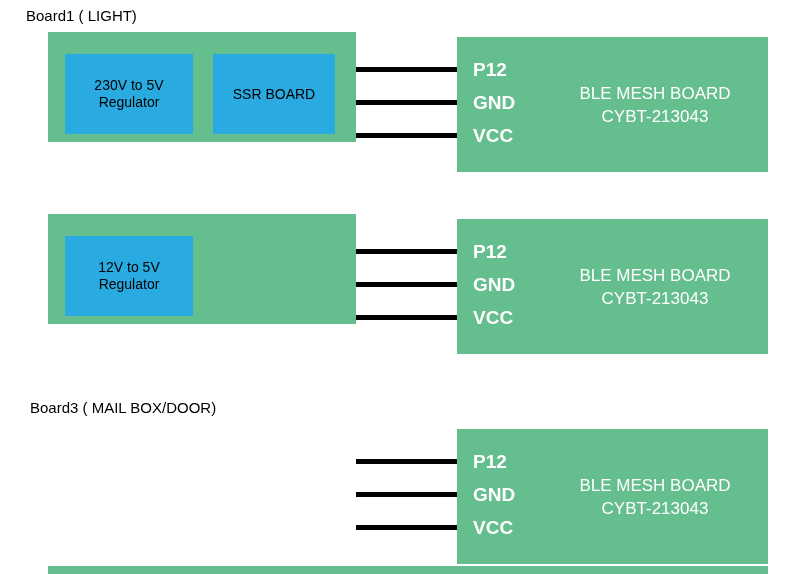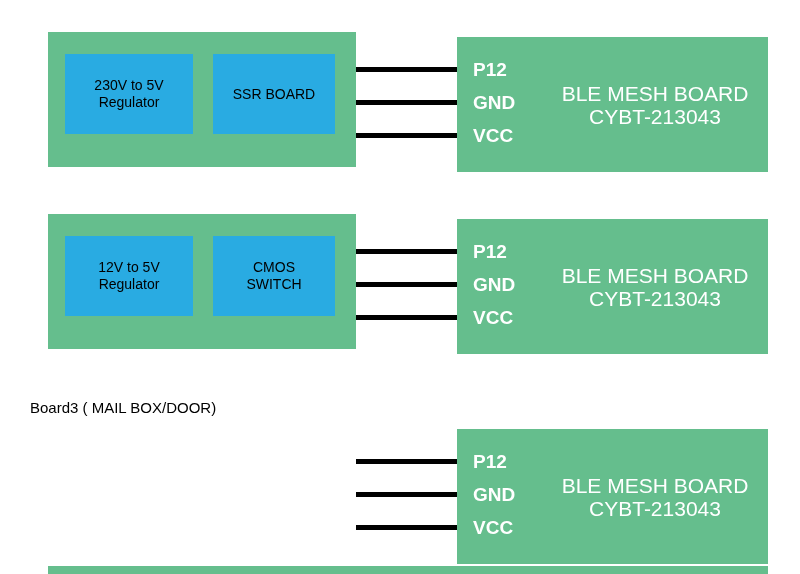--- a/index.html
+++ b/index.html
@@ -33,21 +33,21 @@
     top:7px;
     font-size:15px;
     color:var(--label-text);
     white-space:nowrap;
   }
   .left-board{
     position:absolute;
     left:48px;
     top:32px;
     width:308px;
-    height:135px;
+    height:110px;
     background:var(--board-green);
   }
   .module{
     position:absolute;
     top:22px;
     height:80px;
     background:var(--module-blue);
     color:#000000;
     font-size:14px;
     display:flex;
@@ -95,40 +95,41 @@
   .ble-name{
     position:absolute;
     left:85px;
     right:0;
     top:0;
     bottom:0;
     display:flex;
     flex-direction:column;
     align-items:center;
     justify-content:center;
-    font-size:21px;
+    font-size:17px;
     line-height:23px;
     color:var(--board-text);
     text-align:center;
   }
   .bottom-strip{
     position:absolute;
     left:48px;
     top:566px;
     width:720px;
     height:8px;
     background:var(--board-green);
   }
 </style>
 </head>
 <body>
 
 <div class="canvas">
 
   <div class="section" style="top:0;">
+    <div class="board-label">Board1 ( LIGHT)</div>
     <div class="left-board">
       <div class="module module-a">230V to 5V
 Regulator</div>
       <div class="module module-b">SSR BOARD</div>
     </div>
     <div class="wire wire-1"></div>
     <div class="wire wire-2"></div>
     <div class="wire wire-3"></div>
     <div class="ble-board">
       <div class="pins">
@@ -140,22 +141,20 @@
         <div>BLE MESH BOARD</div>
         <div>CYBT-213043</div>
       </div>
     </div>
   </div>
 
   <div class="section" style="top:182px;">
     <div class="left-board">
       <div class="module module-a">12V to 5V
 Regulator</div>
-      <div class="module module-b">CMOS
-SWITCH</div>
     </div>
     <div class="wire wire-1"></div>
     <div class="wire wire-2"></div>
     <div class="wire wire-3"></div>
     <div class="ble-board">
       <div class="pins">
         <div class="pin">P12</div>
         <div class="pin">GND</div>
         <div class="pin">VCC</div>
       </div>

